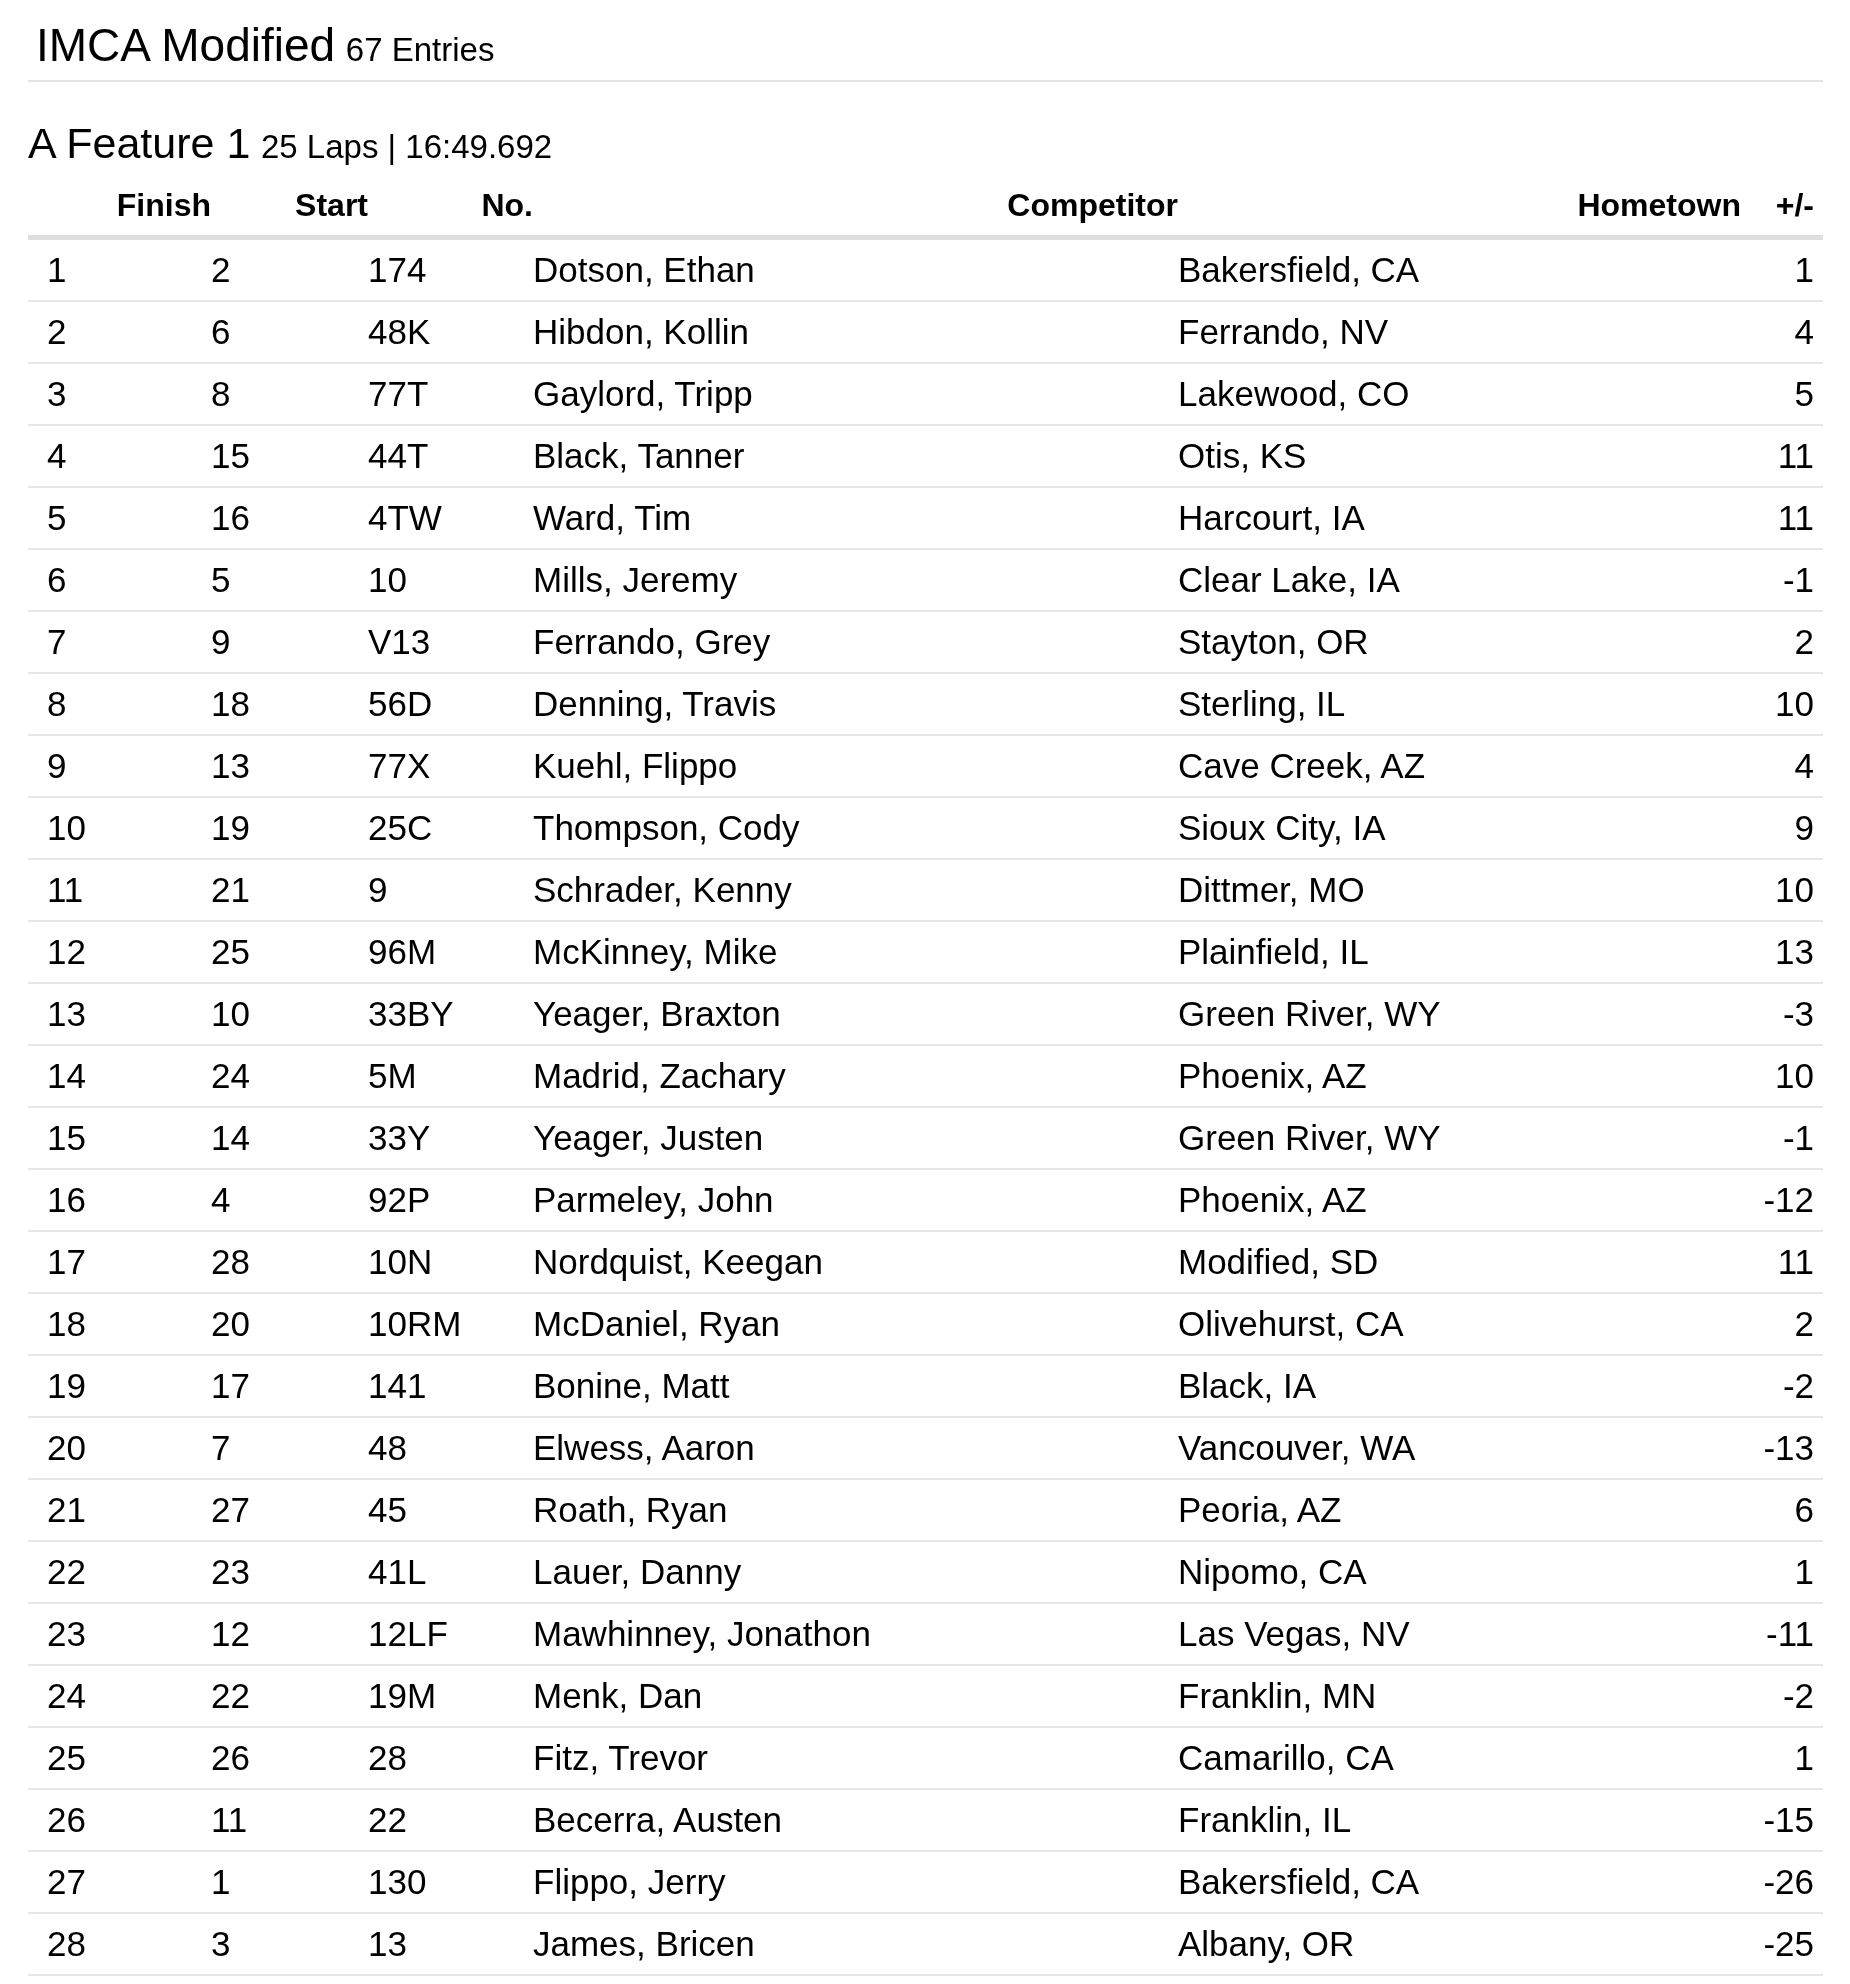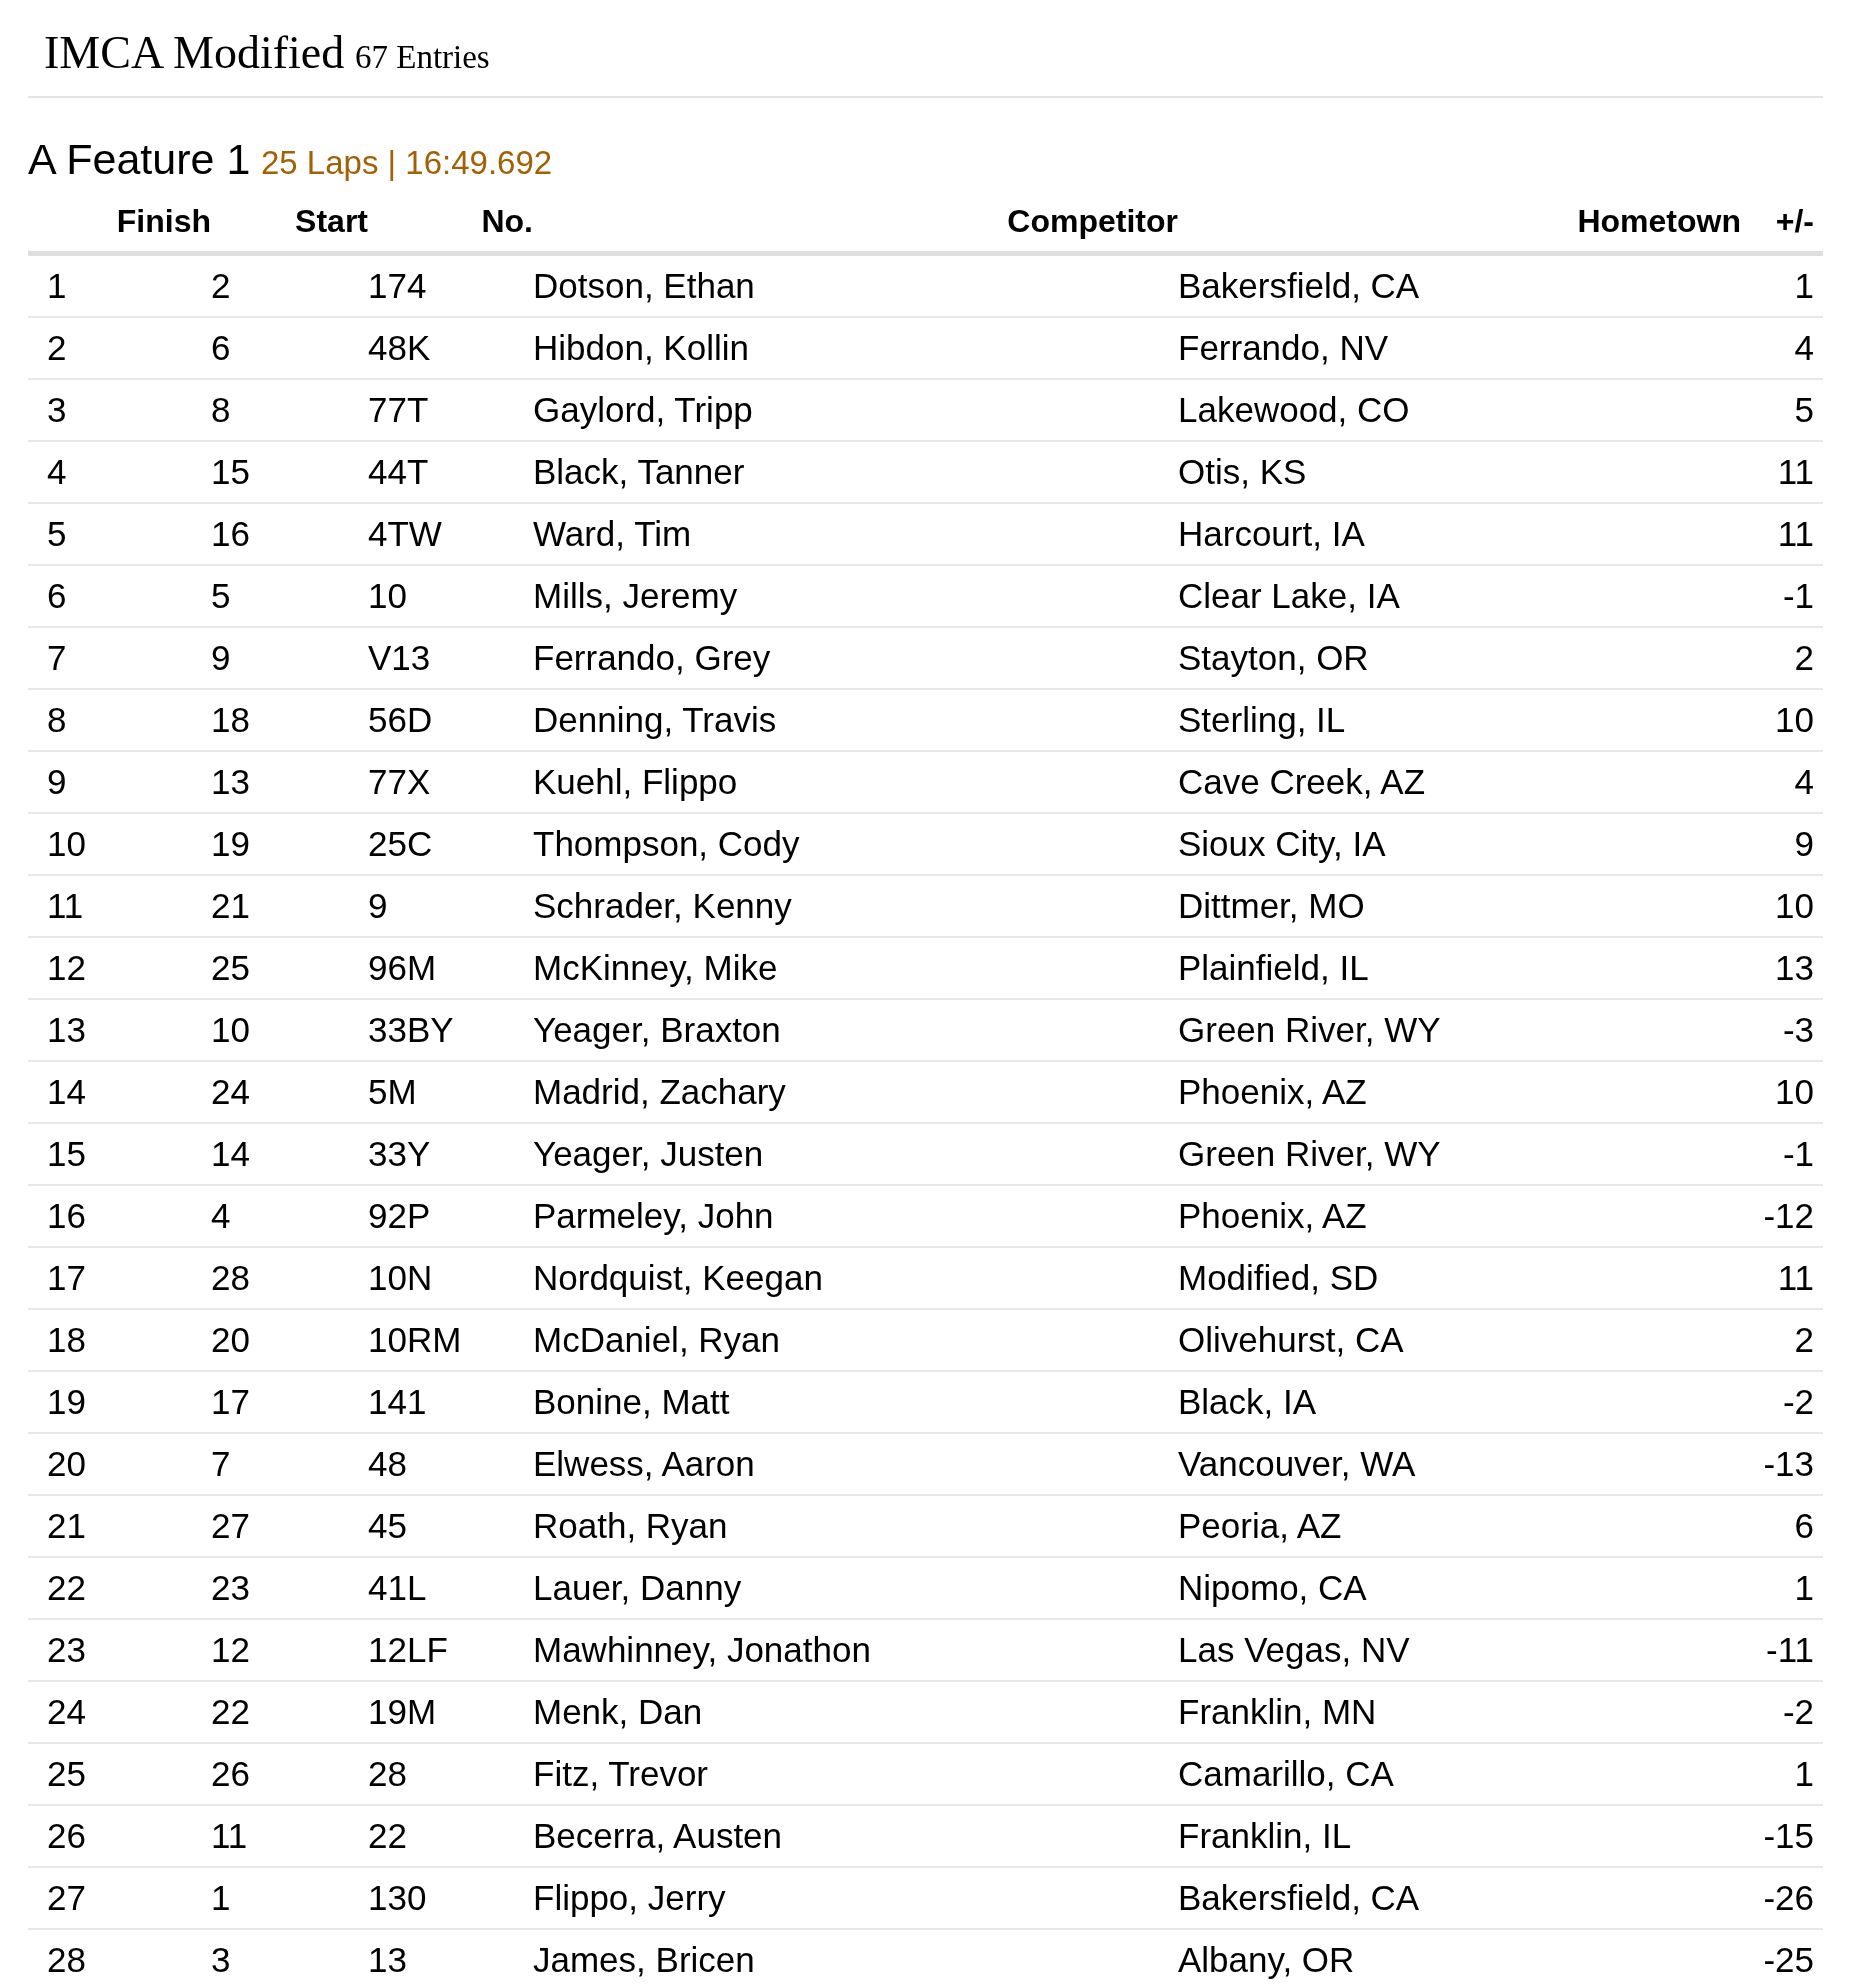--- a/index.html
+++ b/index.html
@@ -11,26 +11,25 @@
     width: 1850px;
     min-height: 1985px;
     color: #000000;
     font-family: "Liberation Sans", "DejaVu Sans", sans-serif;
     -webkit-font-smoothing: antialiased;
   }
   .page {
     padding: 10.7px 27px 0 28px;
   }
   h1.page-title {
-    margin: 16px;
+    margin: 8px;
     font-size: 46px;
     font-weight: 400;
     line-height: 1.15;
     white-space: nowrap;
-    font-family: Liberation Serif, serif;
   }
   h1.page-title .entries {
     font-size: 33px;
     font-weight: 400;
     margin-left: 10.7px;
   }
   .title-divider {
     height: 2.3px;
     background: #e4e4e4;
     margin-top: 7.6px;
@@ -38,21 +37,21 @@
   h2.section-title {
     margin: 40px 0 0 0;
     font-size: 43px;
     font-weight: 400;
     line-height: 1;
     white-space: nowrap;
   }
   h2.section-title .meta {
     font-size: 33px;
     font-weight: 400;
-    color: #a16207;
+    color: #000000;
     margin-left: 10.7px;
   }
   table.results {
     width: 100%;
     border-collapse: collapse;
     table-layout: fixed;
     margin-top: 18px;
   }
   table.results th {
     font-size: 32px;

